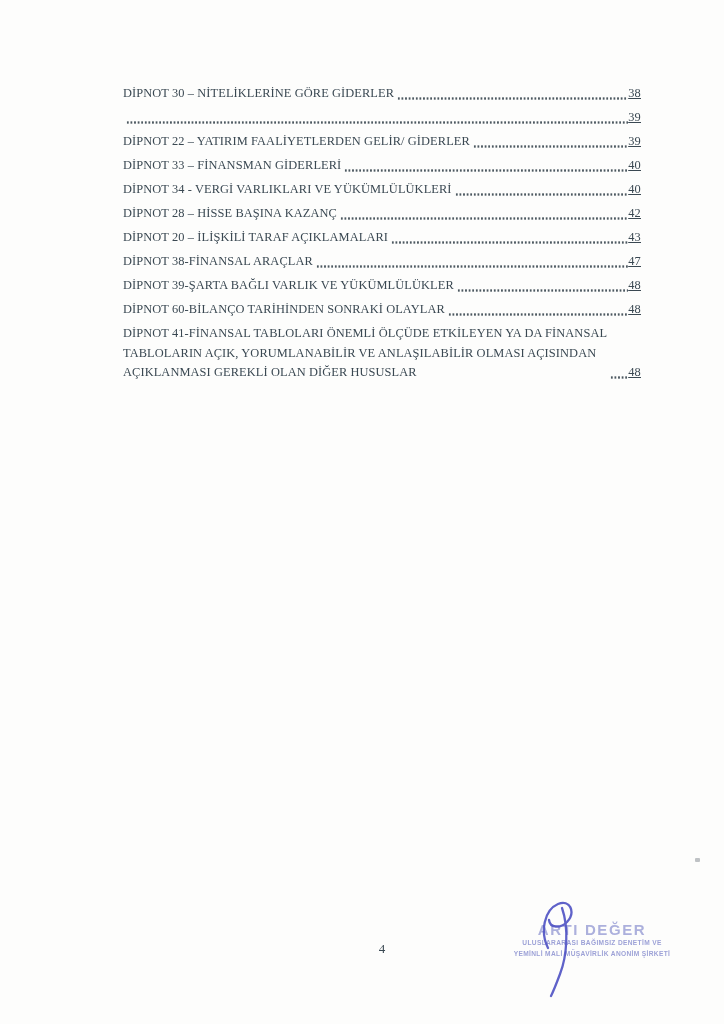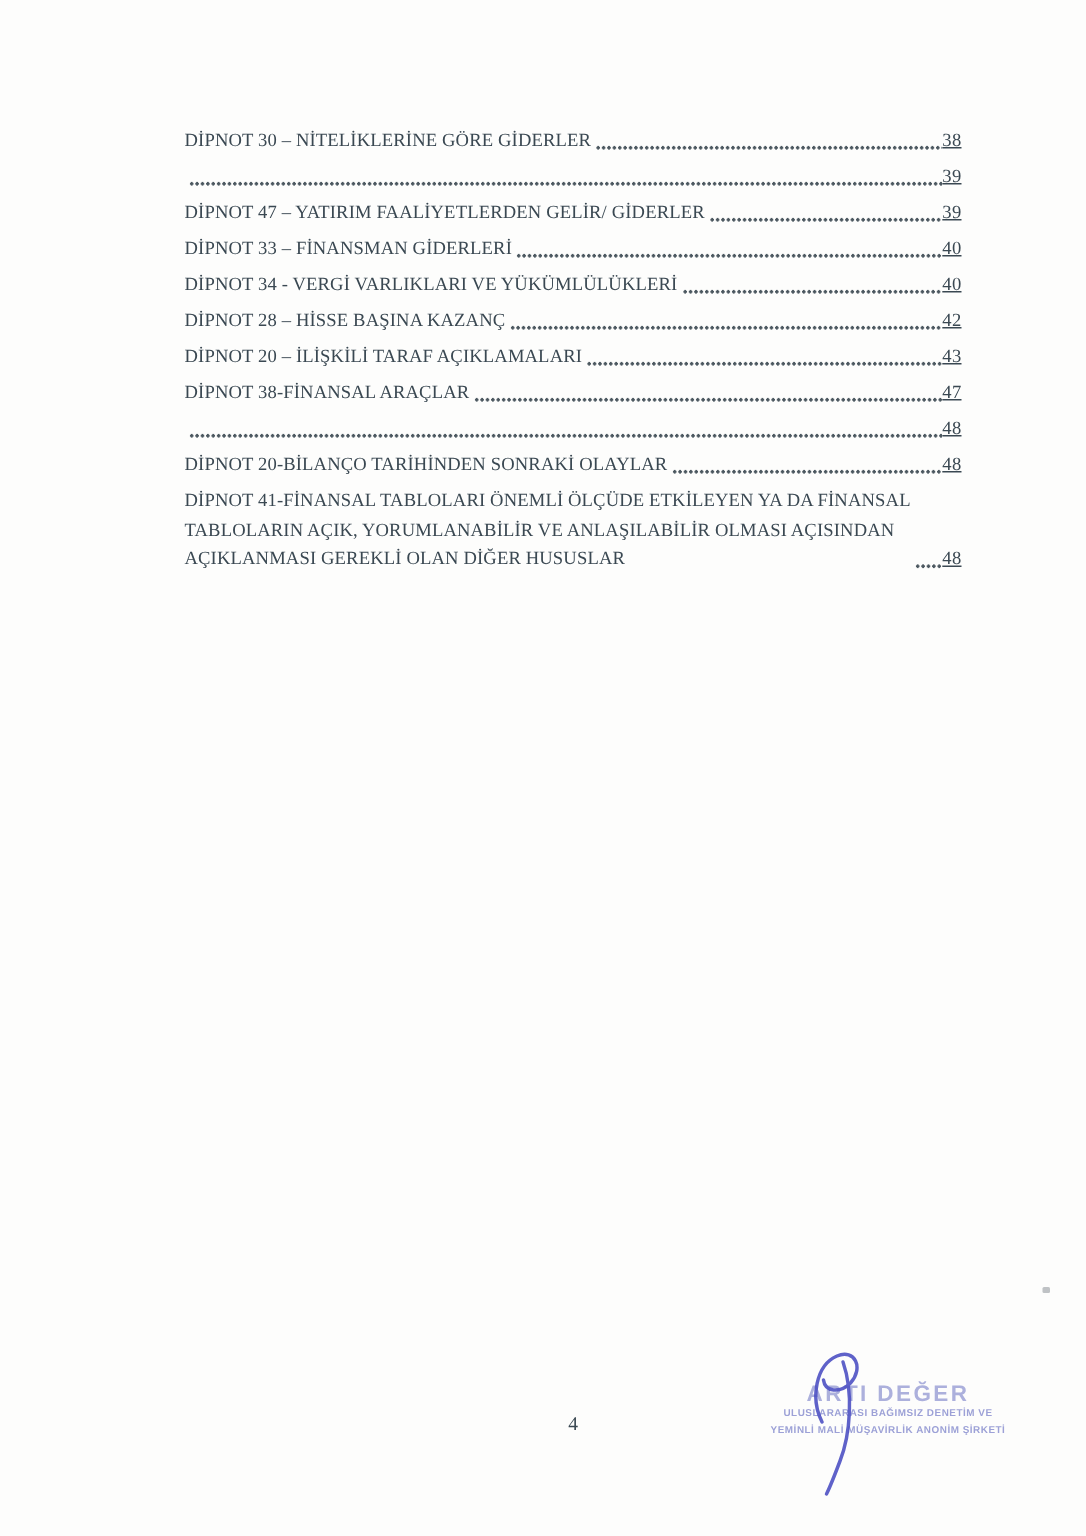--- a/index.html
+++ b/index.html
@@ -123,21 +123,21 @@
       <span class="leader"></span>
       <span class="pg">38</span>
     </div>
 
     <div class="toc-entry">
       <span class="leader"></span>
       <span class="pg">39</span>
     </div>
 
     <div class="toc-entry">
-      <span class="title">DİPNOT 47 – YATIRIM FAALİYETLERDEN GELİR/ GİDERLER</span>
+      <span class="title">DİPNOT 22 – YATIRIM FAALİYETLERDEN GELİR/ GİDERLER</span>
       <span class="leader"></span>
       <span class="pg">39</span>
     </div>
 
     <div class="toc-entry">
       <span class="title">DİPNOT 33 – FİNANSMAN GİDERLERİ</span>
       <span class="leader"></span>
       <span class="pg">40</span>
     </div>
 
@@ -159,26 +159,27 @@
       <span class="pg">43</span>
     </div>
 
     <div class="toc-entry">
       <span class="title">DİPNOT 38-FİNANSAL ARAÇLAR</span>
       <span class="leader"></span>
       <span class="pg">47</span>
     </div>
 
     <div class="toc-entry">
+      <span class="title">DİPNOT 39-ŞARTA BAĞLI VARLIK VE YÜKÜMLÜLÜKLER</span>
       <span class="leader"></span>
       <span class="pg">48</span>
     </div>
 
     <div class="toc-entry">
-      <span class="title">DİPNOT 20-BİLANÇO TARİHİNDEN SONRAKİ OLAYLAR</span>
+      <span class="title">DİPNOT 60-BİLANÇO TARİHİNDEN SONRAKİ OLAYLAR</span>
       <span class="leader"></span>
       <span class="pg">48</span>
     </div>
 
     <div class="toc-entry">
       <span class="title">DİPNOT 41-FİNANSAL TABLOLARI ÖNEMLİ ÖLÇÜDE ETKİLEYEN YA DA FİNANSAL
 TABLOLARIN AÇIK, YORUMLANABİLİR VE ANLAŞILABİLİR OLMASI AÇISINDAN
 AÇIKLANMASI GEREKLİ OLAN DİĞER HUSUSLAR</span>
       <span class="leader"></span>
       <span class="pg">48</span>

